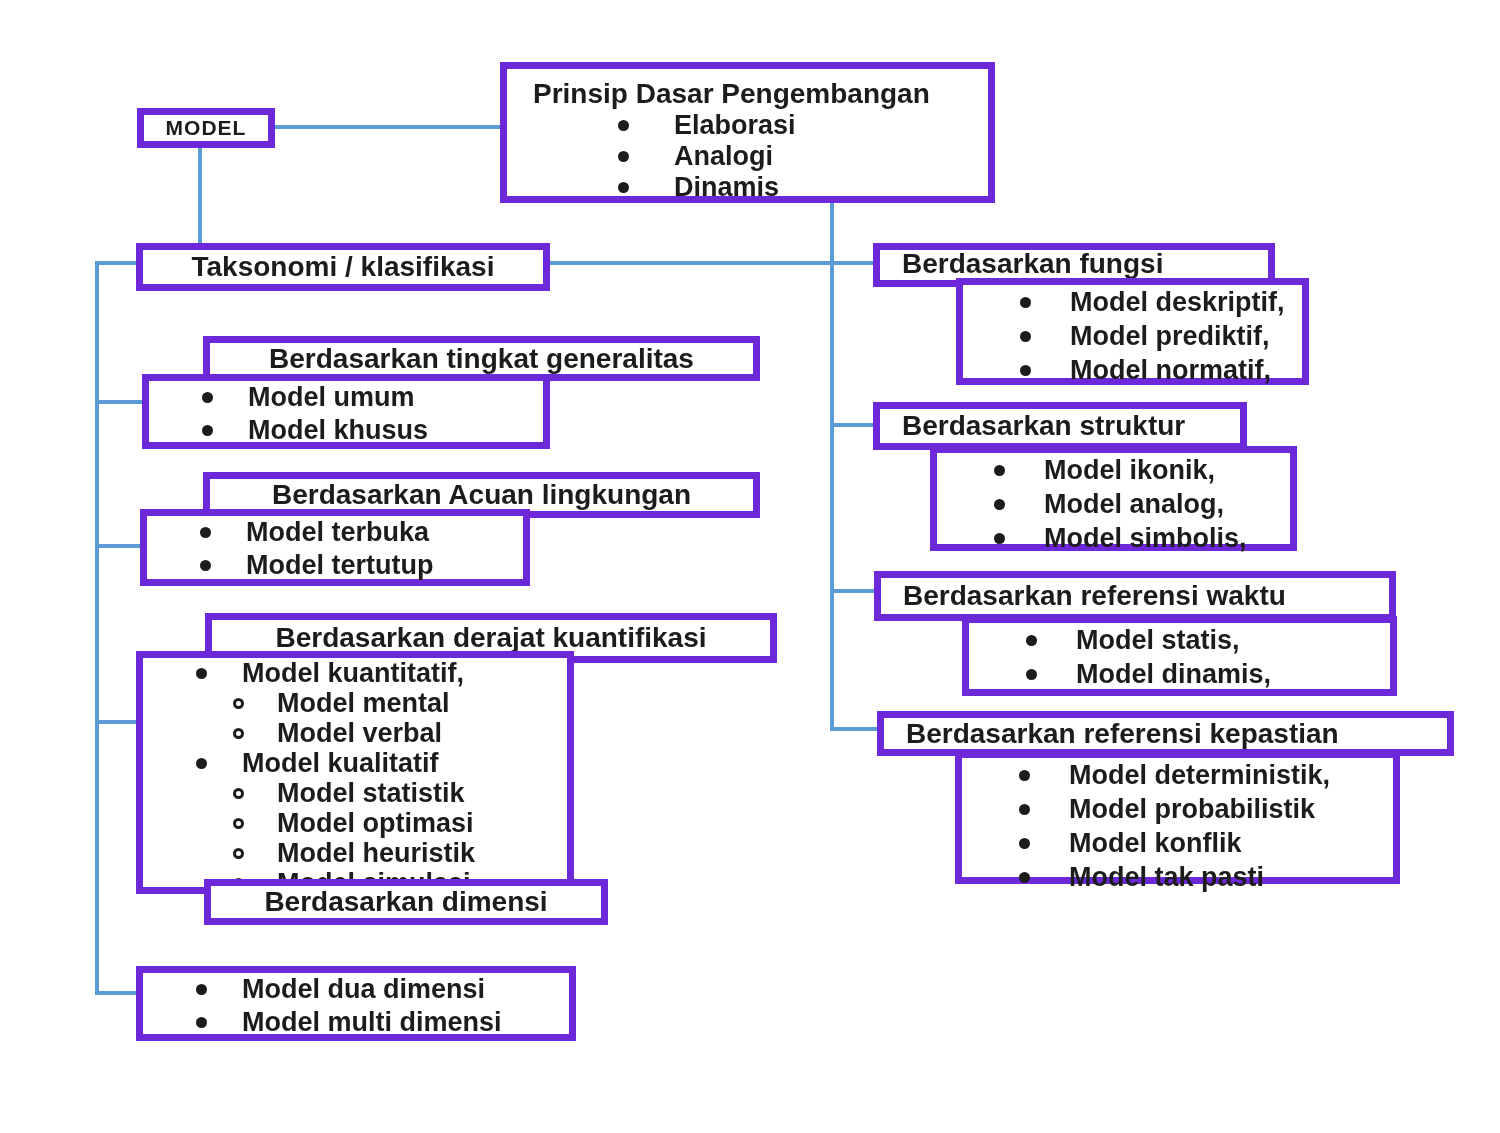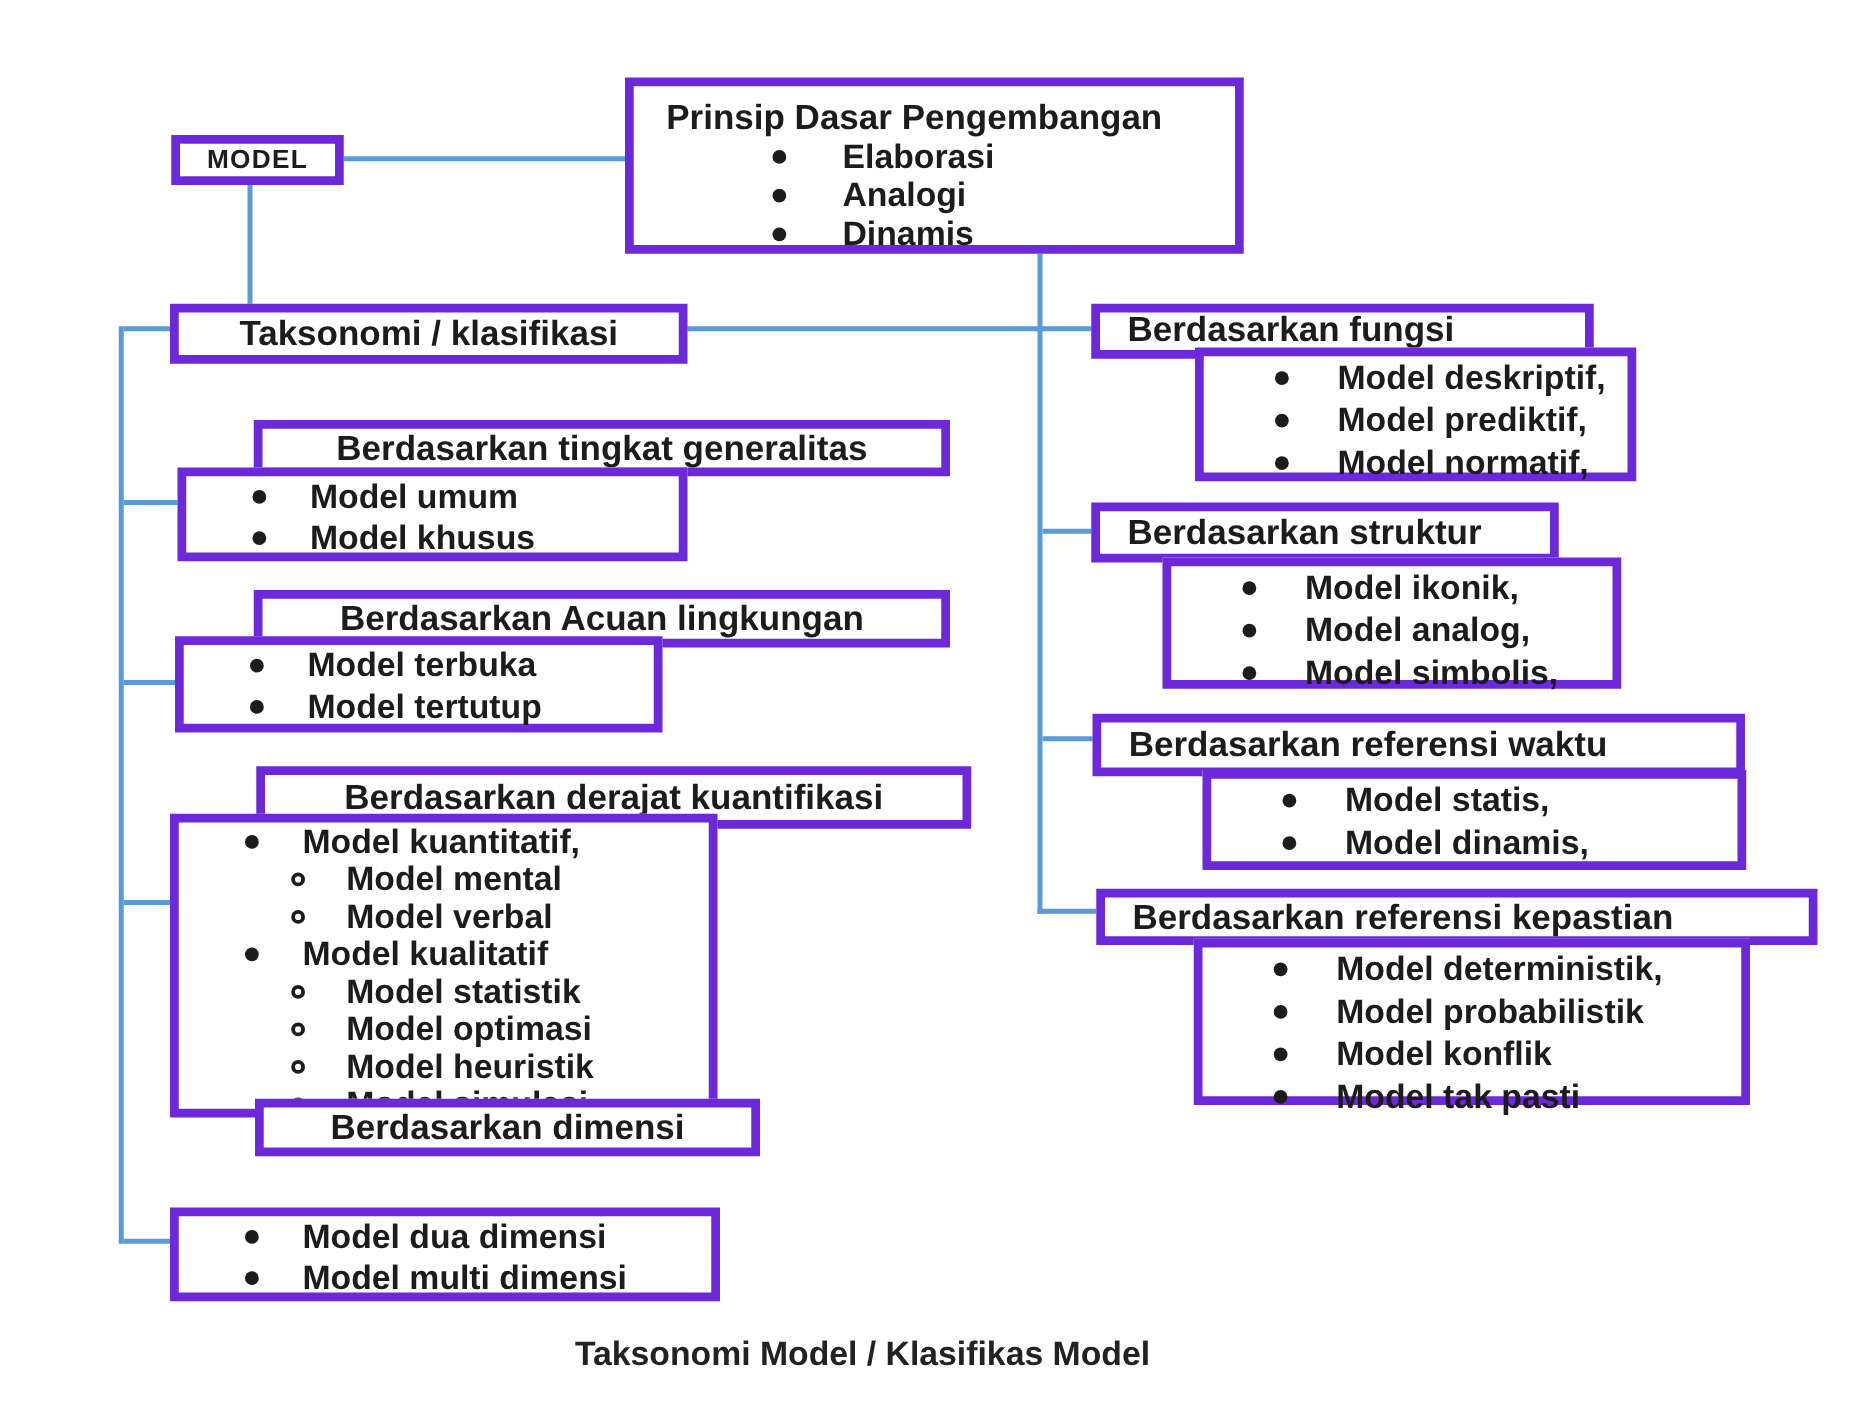--- a/index.html
+++ b/index.html
@@ -300,14 +300,13 @@
           <span class="b disc"></span>
           <span>Model konflik</span>
         </li>
         <li class="l0">
           <span class="b disc"></span>
           <span>Model tak pasti</span>
         </li>
       </ul>
   </div>
 
-  <div id="caption">Taksonomi Model / Klasifikas Model</div>
 </div>
 
 </body></html>

